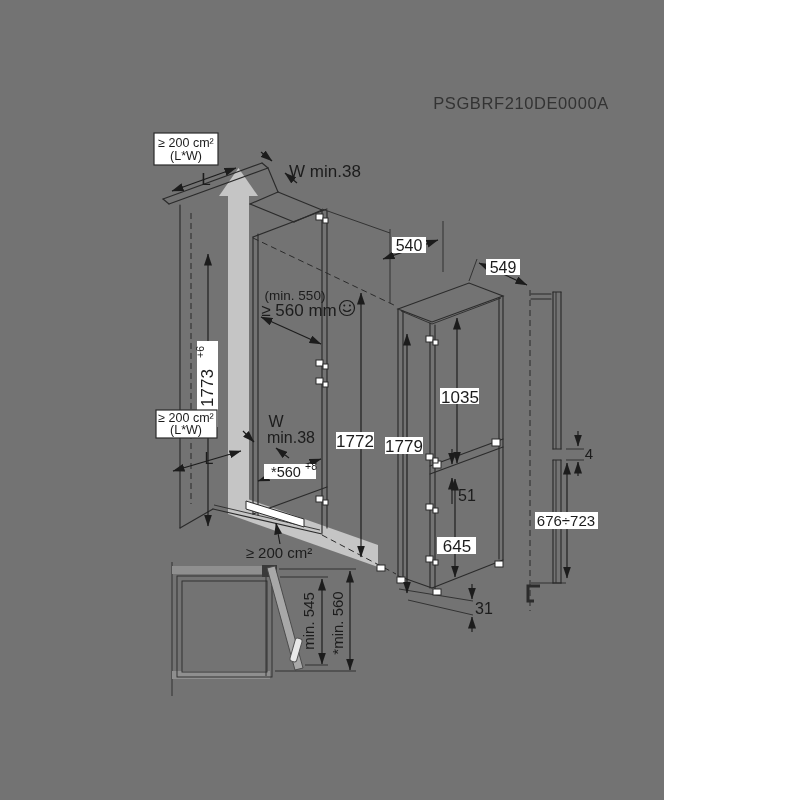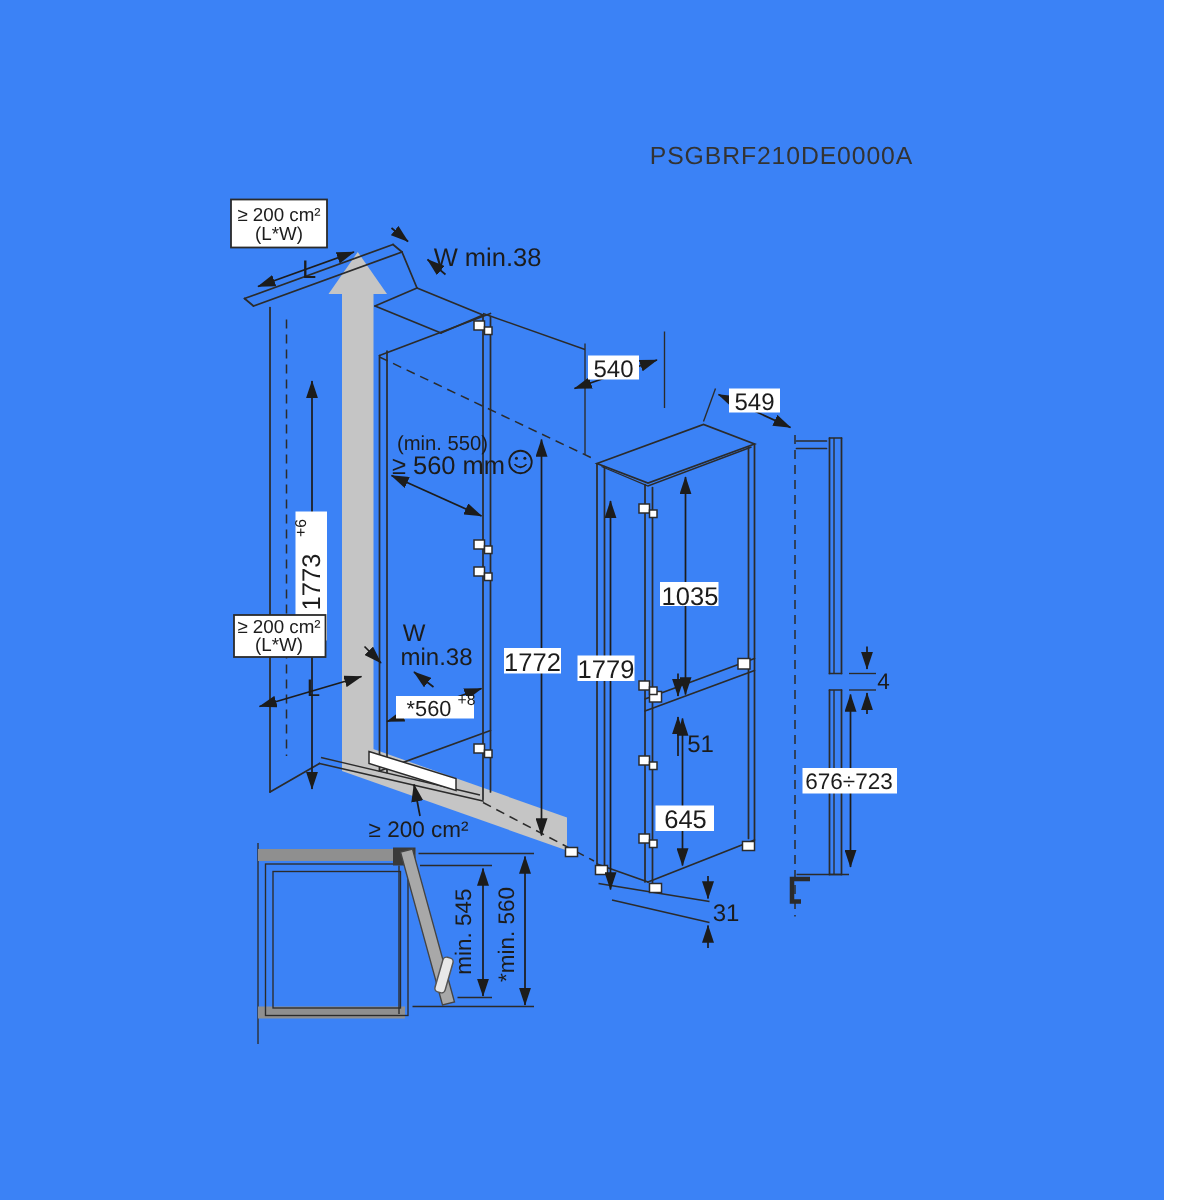--- a/index.html
+++ b/index.html
@@ -1,16 +1,16 @@
 <!DOCTYPE html>
 <html><head>
 <meta charset="utf-8">
 <style>
   html,body{margin:0;padding:0;background:#ffffff;}
-  #stage{width:776px;height:800px;position:relative;background:#3b82f6;overflow:hidden;}
+  #stage{width:664px;height:800px;position:relative;background:#737373;overflow:hidden;}
   svg{display:block;}
   svg text{font-family:"Liberation Sans","DejaVu Sans",sans-serif;fill:#1c1c1c;}
   .t17{font-size:17px;} .t16{font-size:16px;} .t15{font-size:15px;}
   .t14{font-size:14.5px;} .t13{font-size:13.5px;} .t12{font-size:12.5px;}
   .t10{font-size:10.5px;} .ttl{font-size:16.5px;letter-spacing:.6px;fill:#333;}
   .mid{text-anchor:middle;}
   .ln{stroke:#2b2b2b;stroke-width:1.15;fill:none;stroke-linecap:round;}
   .lnthin{stroke:#2b2b2b;stroke-width:0.9;fill:none;}
   .dash{stroke:#2b2b2b;stroke-width:1;fill:none;stroke-dasharray:6 4;}
   .dim{stroke:#1c1c1c;stroke-width:1.15;fill:none;}

